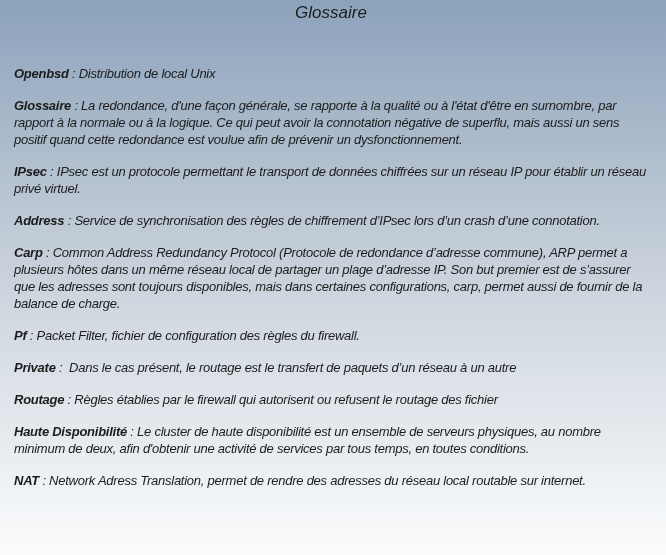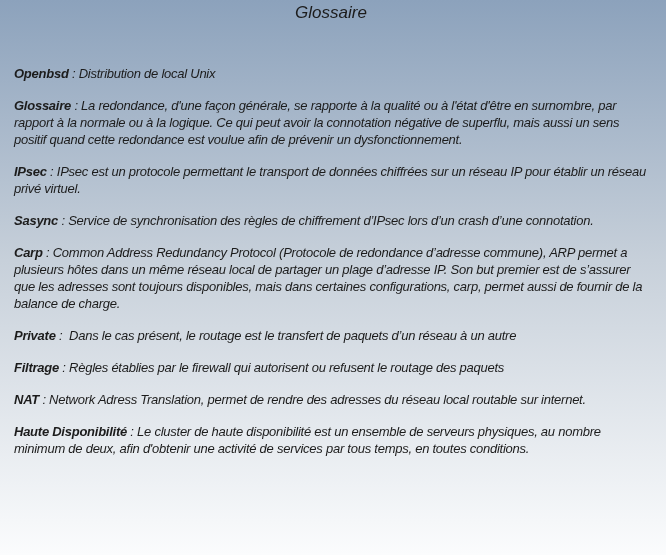--- a/index.html
+++ b/index.html
@@ -47,26 +47,27 @@
 <div class="slide">
   <h1 class="title">Glossaire</h1>
   <div class="glossary-list">
   <p class="entry"><span class="term">Openbsd</span><span> : </span><span>Distribution de local Unix</span></p>
 
 
   <p class="entry"><span class="term">Glossaire</span><span> : </span><span>La redondance, d'une façon générale, se rapporte à la qualité ou à l'état d'être en surnombre, par rapport à la normale ou à la logique. Ce qui peut avoir la connotation négative de superflu, mais aussi un sens positif quand cette redondance est voulue afin de prévenir un dysfonctionnement.</span></p>
 
   <p class="entry"><span class="term">IPsec</span><span> : </span><span>IPsec est un protocole permettant le transport de données chiffrées sur un réseau IP pour établir un réseau privé virtuel.</span></p>
 
-  <p class="entry"><span class="term">Sasync</span><span> : </span><span>Service de synchronisation des règles de chiffrement d’IPsec lors d’un crash d’une connotation.</span></p>
+  <p class="entry"><span class="term">Address</span><span> : </span><span>Service de synchronisation des règles de chiffrement d’IPsec lors d’un crash d’une connotation.</span></p>
 
   <p class="entry"><span class="term">Carp</span><span> : </span><span>Common Address Redundancy Protocol (Protocole de redondance d’adresse commune), ARP permet a plusieurs hôtes dans un même réseau local de partager un plage d’adresse IP. Son but premier est de s’assurer que les adresses sont toujours disponibles, mais dans certaines configurations, carp, permet aussi de fournir de la balance de charge.</span></p>
 
+  <p class="entry"><span class="term">Pf</span><span> : </span><span>Packet Filter, fichier de configuration des règles du firewall.</span></p>
 
   <p class="entry"><span class="term">Private</span><span> : </span><span> Dans le cas présent, le routage est le transfert de paquets d’un réseau à un autre</span></p>
 
-  <p class="entry"><span class="term">Filtrage</span><span> : </span><span>Règles établies par le firewall qui autorisent ou refusent le routage des paquets</span></p>
+  <p class="entry"><span class="term">Routage</span><span> : </span><span>Règles établies par le firewall qui autorisent ou refusent le routage des fichier</span></p>
+
+  <p class="entry"><span class="term">Haute Disponibilité</span><span> : </span><span>Le cluster de haute disponibilité est un ensemble de serveurs physiques, au nombre minimum de deux, afin d'obtenir une activité de services par tous temps, en toutes conditions.</span></p>
 
   <p class="entry"><span class="term">NAT</span><span> : </span><span>Network Adress Translation, permet de rendre des adresses du réseau local routable sur internet.</span></p>
-
-  <p class="entry"><span class="term">Haute Disponibilité</span><span> : </span><span>Le cluster de haute disponibilité est un ensemble de serveurs physiques, au nombre minimum de deux, afin d'obtenir une activité de services par tous temps, en toutes conditions.</span></p>
 </div>
 </div>
 
 </body></html>

